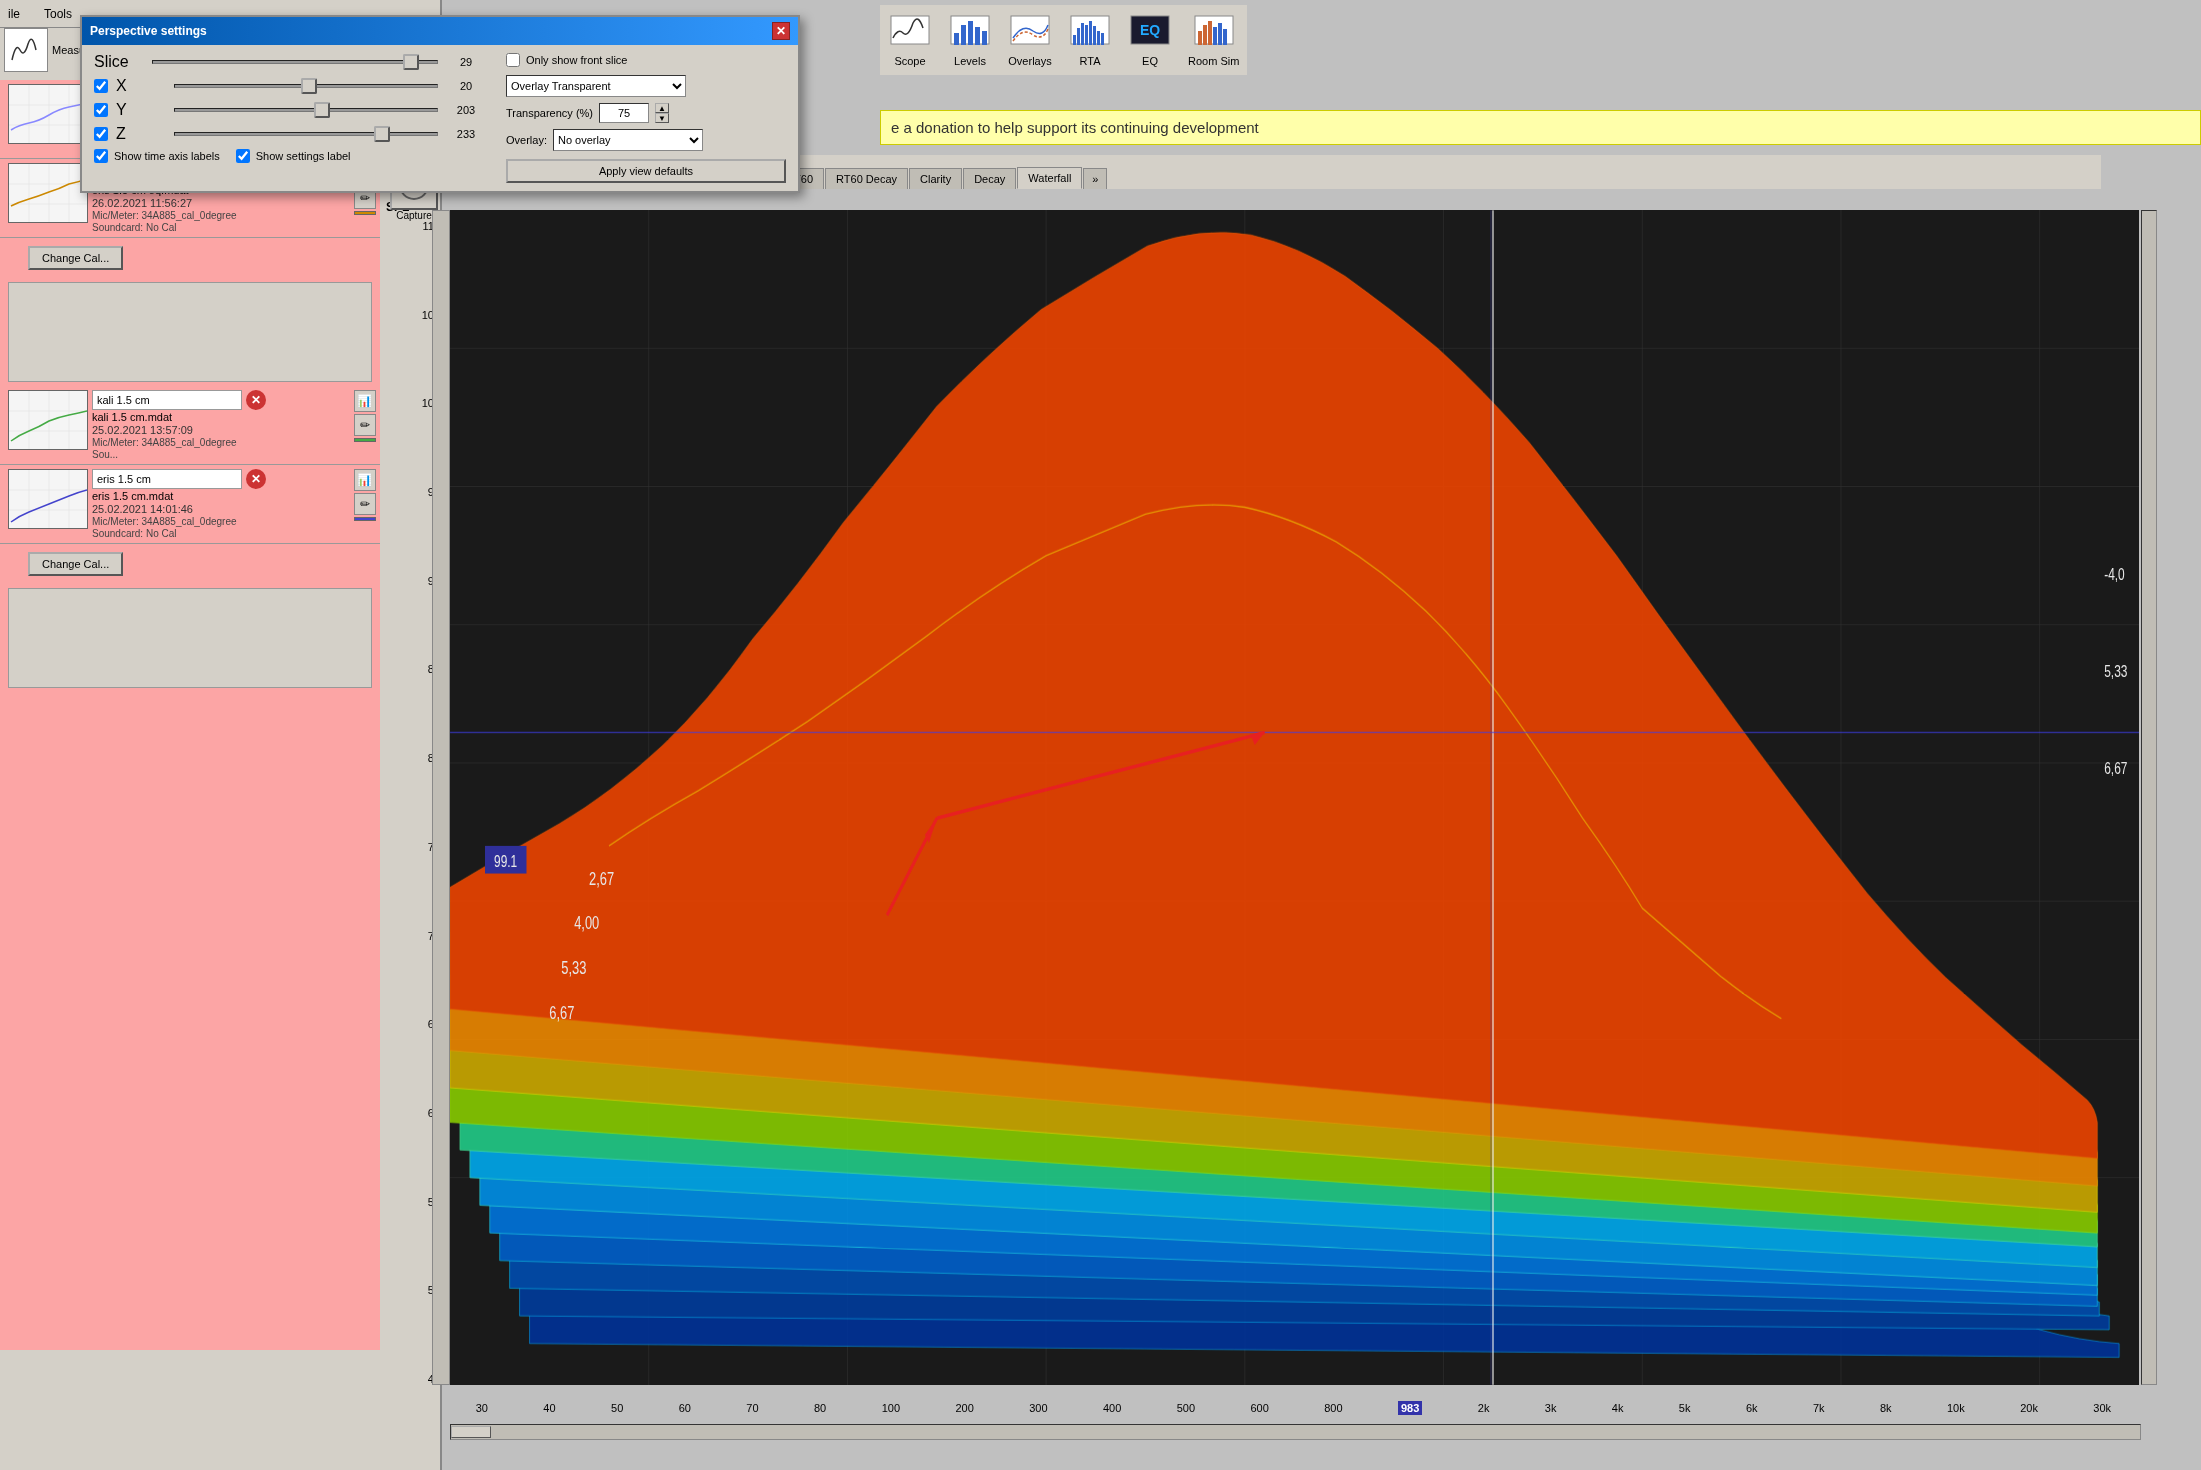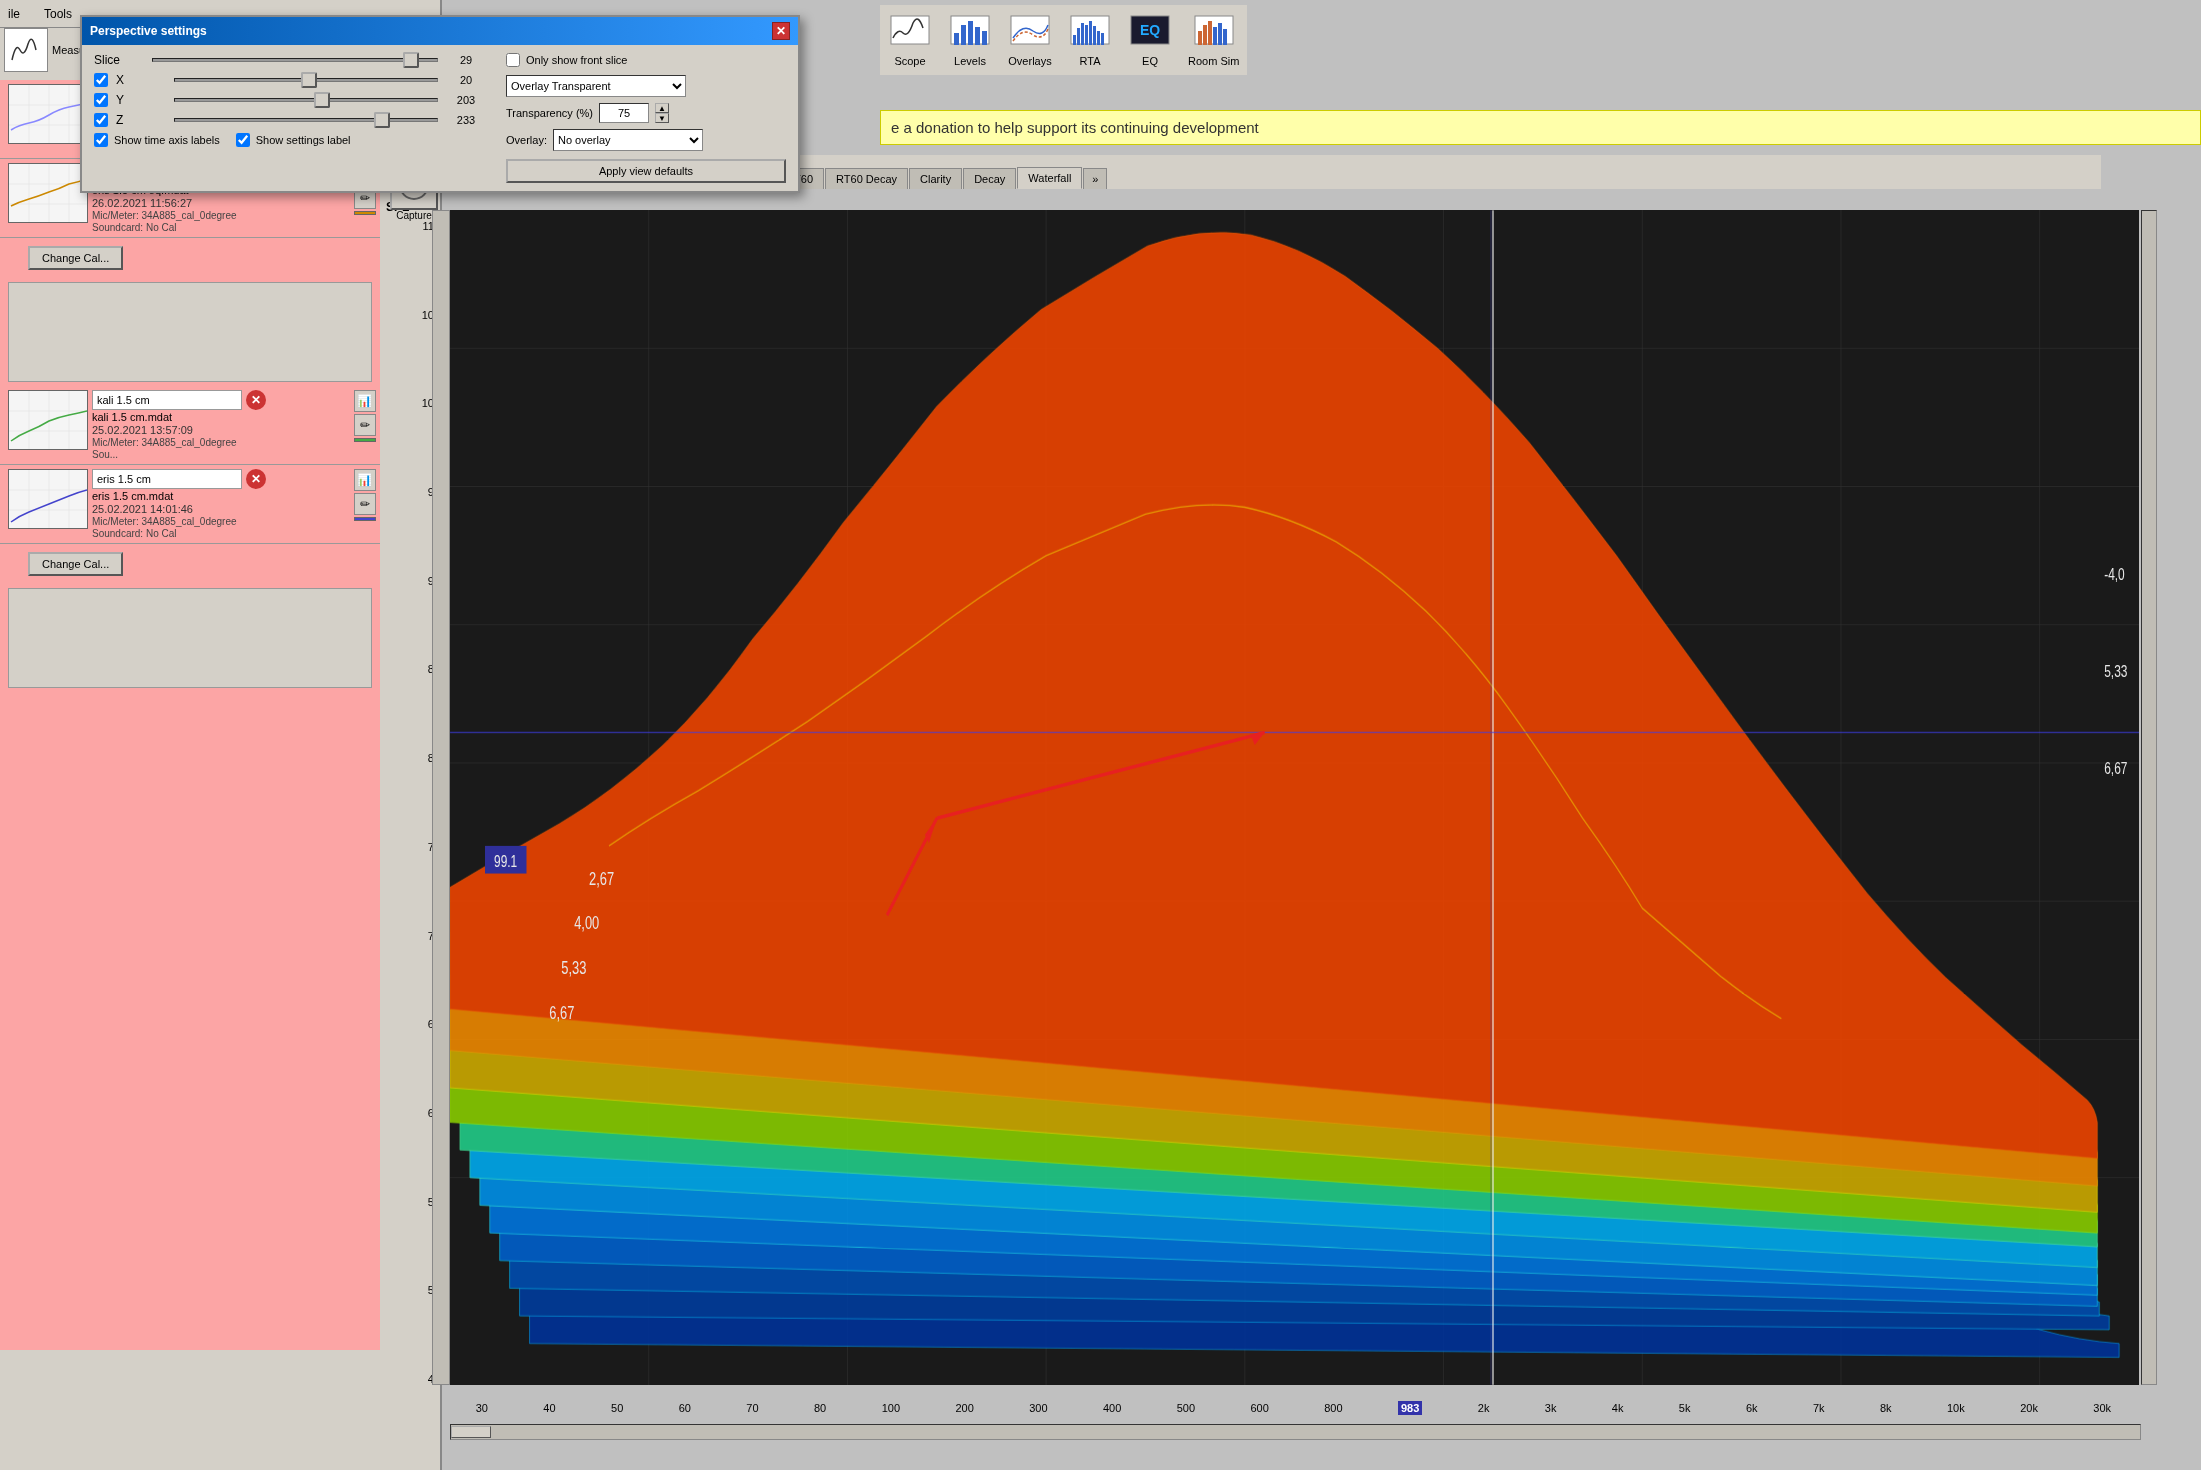--- a/index.html
+++ b/index.html
@@ -213,21 +213,21 @@
       padding: 8px 12px;
     }
     .dialog-row {
       display: flex;
       align-items: center;
       gap: 8px;
       margin-bottom: 6px;
     }
     .dialog-label {
       width: 50px;
-      font-size: 12px;
+      font-size: 16px;
     }
     .slider-track {
       flex: 1;
       height: 4px;
       background: #999;
       position: relative;
       border: 1px inset #777;
     }
     .slider-thumb {
       width: 16px;

